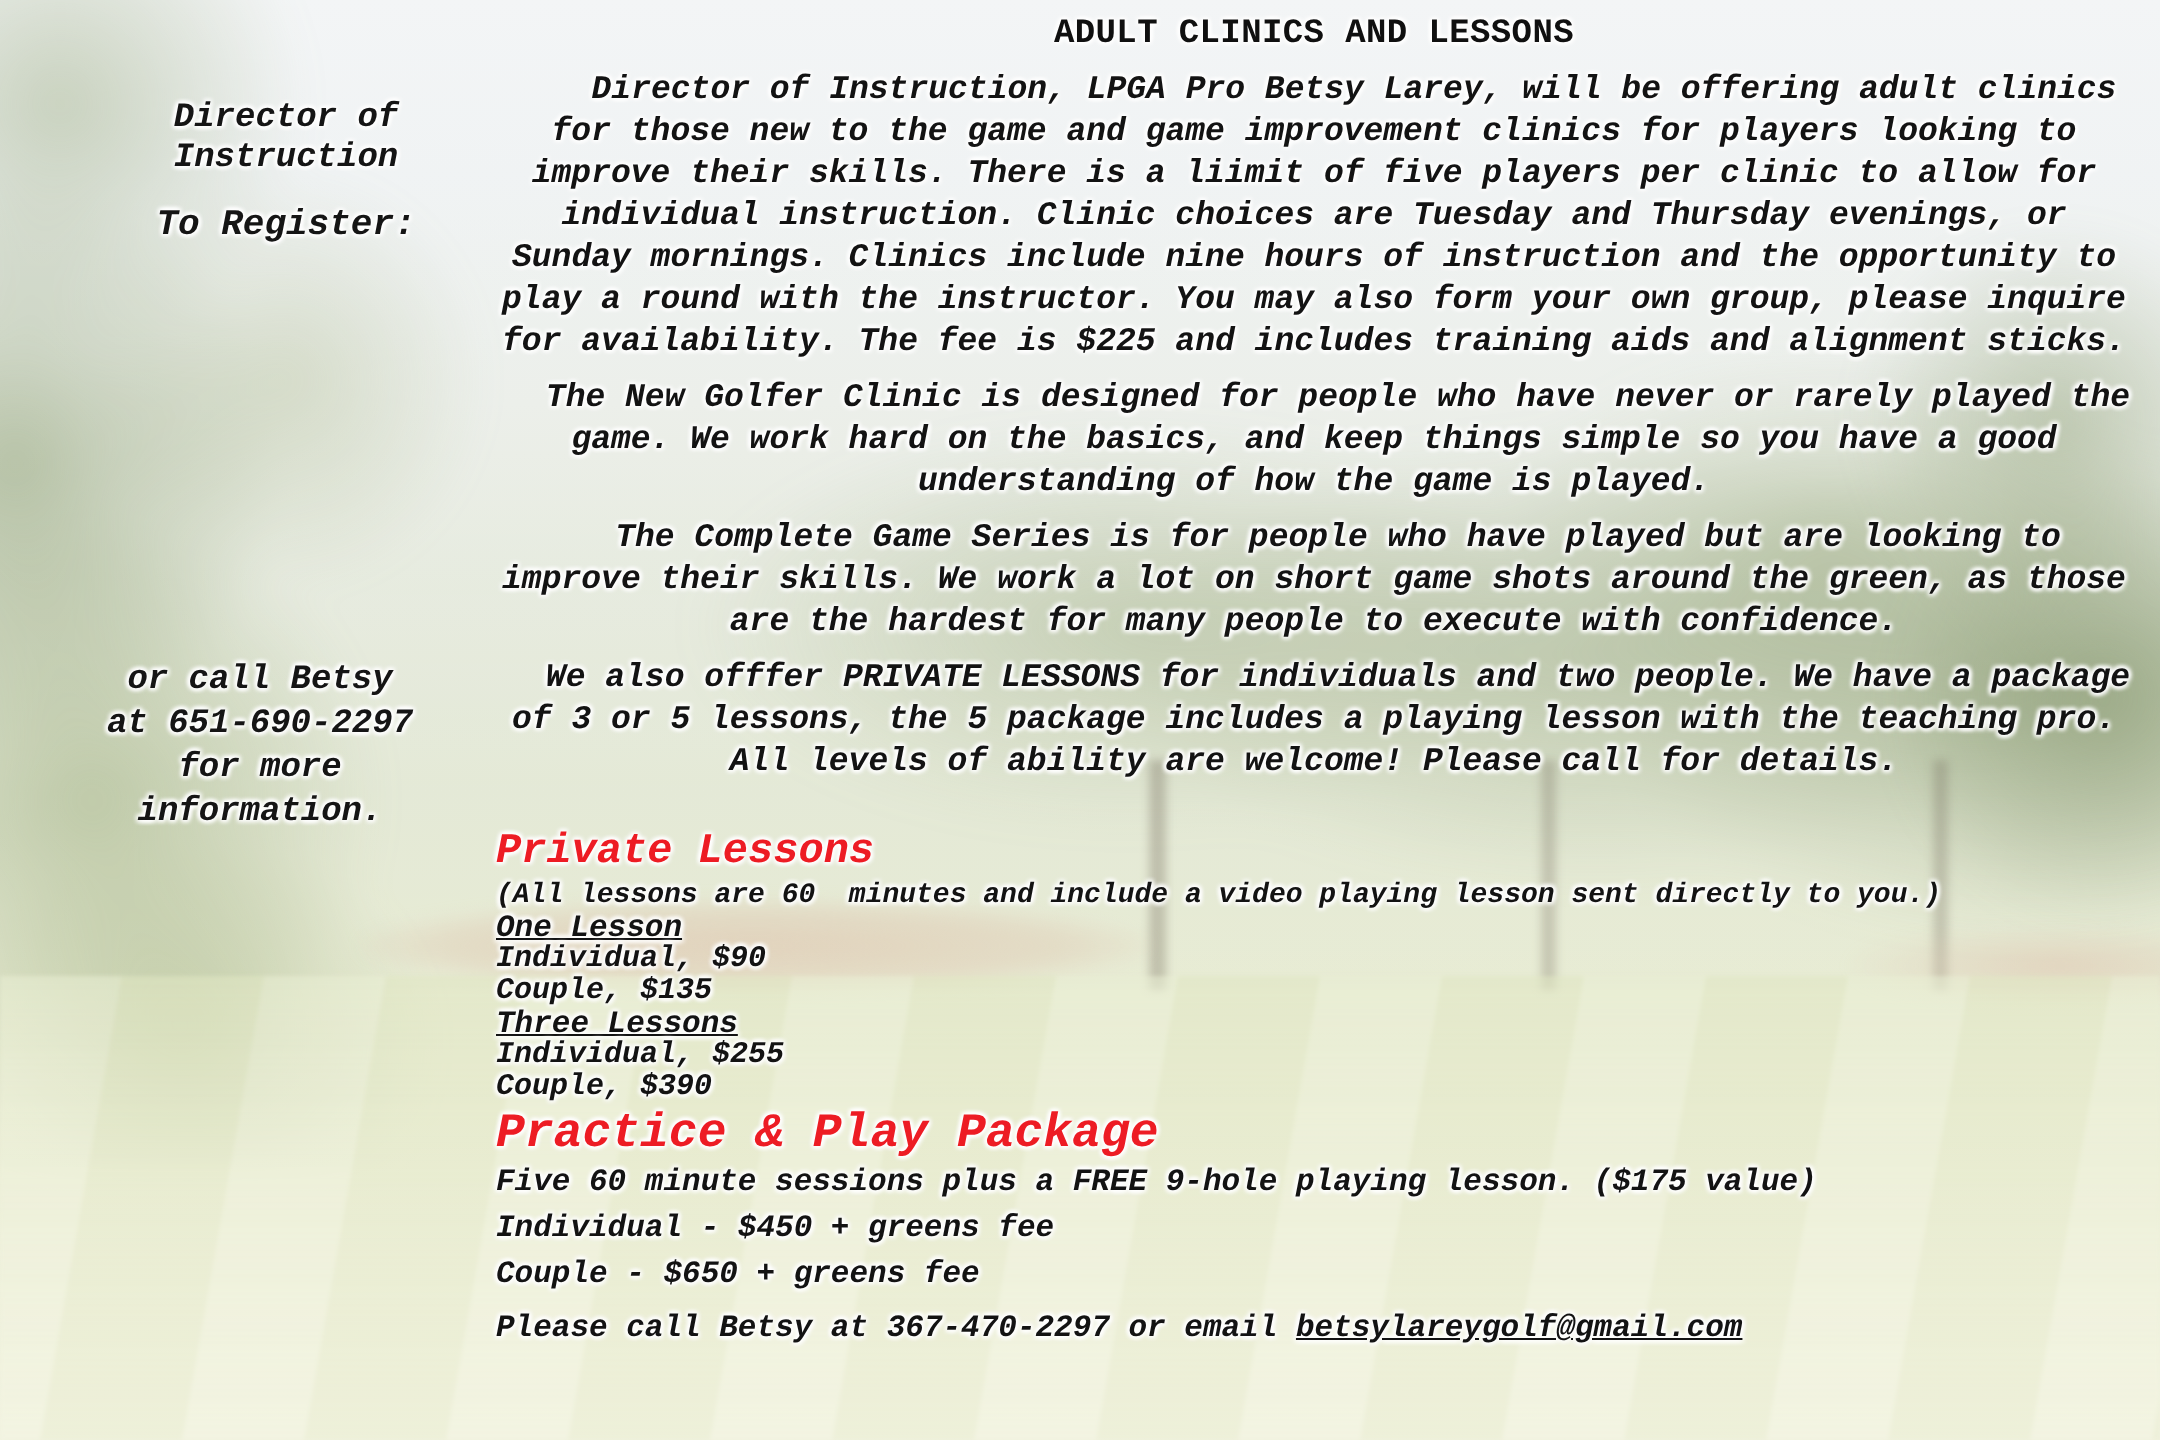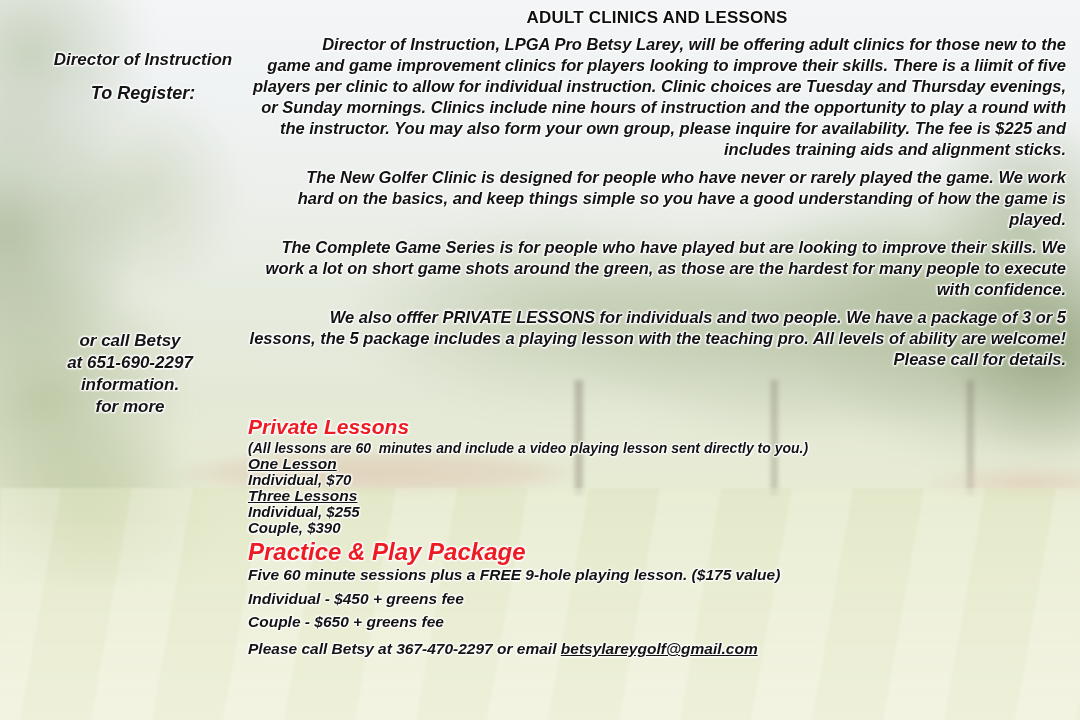--- a/index.html
+++ b/index.html
@@ -67,29 +67,30 @@
   }
   .bg-wash{left:0;top:0;width:1080px;height:720px;
     background:linear-gradient(to bottom, rgba(255,255,255,.30), rgba(255,255,255,.12) 40%, rgba(255,255,255,.28) 100%);}
 
   
   .glow{
     text-shadow:
       0 0 2px #fff, 0 0 3px #fff,
       1px 1px 2px rgba(255,255,255,.95), -1px -1px 2px rgba(255,255,255,.95),
       1px -1px 2px rgba(255,255,255,.9), -1px 1px 2px rgba(255,255,255,.9);
+    font-family: Liberation Mono, monospace;
   }
   .page-title{
     position:absolute;left:248px;top:8px;width:818px;
     text-align:center;font-size:17px;font-weight:bold;color:#101010;letter-spacing:.2px;
   }
   .main-copy{
     position:absolute;left:248px;top:34px;width:818px;
     font-size:16.5px;font-weight:bold;font-style:italic;
-    color:#131313;line-height:21px;text-align:right;
+    color:#131313;line-height:21px;text-align:center;
   }
   .main-copy p{margin:0 0 7px 0;}
   .main-copy p.first{text-indent:40px;}
   .main-copy p.indent{text-indent:24px;}
 
   .side-director{
     position:absolute;left:32px;top:50px;width:222px;text-align:center;
     font-weight:bold;font-style:italic;color:#151515;
   }
   .side-director .l1{font-size:17px;line-height:20px;}
@@ -133,37 +134,38 @@
   <div class="page-title glow">ADULT CLINICS AND LESSONS</div>
 
   <div class="side-director">
     <div class="l1 glow">Director of Instruction</div>
     <div class="reg glow">To Register:</div>
   </div>
 
   <div class="side-call">
     <div class="glow">or call Betsy</div>
     <div class="glow">at 651-690-2297</div>
+    <div class="glow">for more</div>
     <div class="glow">information.</div>
-    <div class="glow">for more</div>
   </div>
 
   <div class="main-copy">
     <p class="first glow">Director of Instruction, LPGA Pro Betsy Larey, will be offering adult clinics for those new to the game and game improvement clinics for players looking to improve their skills. There is a liimit of five players per clinic to allow for individual instruction. Clinic choices are Tuesday and Thursday evenings, or Sunday mornings. Clinics include nine hours of instruction and the opportunity to play a round with the instructor. You may also form your own group, please inquire for availability. The fee is $225 and includes training aids and alignment sticks.</p>
     <p class="indent glow">The New Golfer Clinic is designed for people who have never or rarely played the game. We work hard on the basics, and keep things simple so you have a good understanding of how the game is played.</p>
     <p class="indent glow">The Complete Game Series is for people who have played but are looking to improve their skills. We work a lot on short game shots around the green, as those are the hardest for many people to execute with confidence.</p>
     <p class="indent glow">We also offfer PRIVATE LESSONS for individuals and two people. We have a package of 3 or 5 lessons, the 5 package includes a playing lesson with the teaching pro. All levels of ability are welcome! Please call for details.</p>
   </div>
 
   <div class="lessons">
     <div class="red-heading glow">Private Lessons</div>
     <div class="note glow">(All lessons are 60  minutes and include a video playing lesson sent directly to you.)</div>
 
     <div class="price-head glow">One Lesson</div>
-    <div class="price-line glow">Individual, $70</div>
+    <div class="price-line glow">Individual, $90</div>
+    <div class="price-line glow">Couple, $135</div>
 
     <div class="price-head glow">Three Lessons</div>
     <div class="price-line glow">Individual, $255</div>
     <div class="price-line glow">Couple, $390</div>
 
     <div class="pp-heading glow">Practice &amp; Play Package</div>
     <div class="pp-desc glow">Five 60 minute sessions plus a FREE 9-hole playing lesson. ($175 value)</div>
     <div class="pp-line glow">Individual - $450 + greens fee</div>
     <div class="pp-line glow">Couple - $650 + greens fee</div>
 

